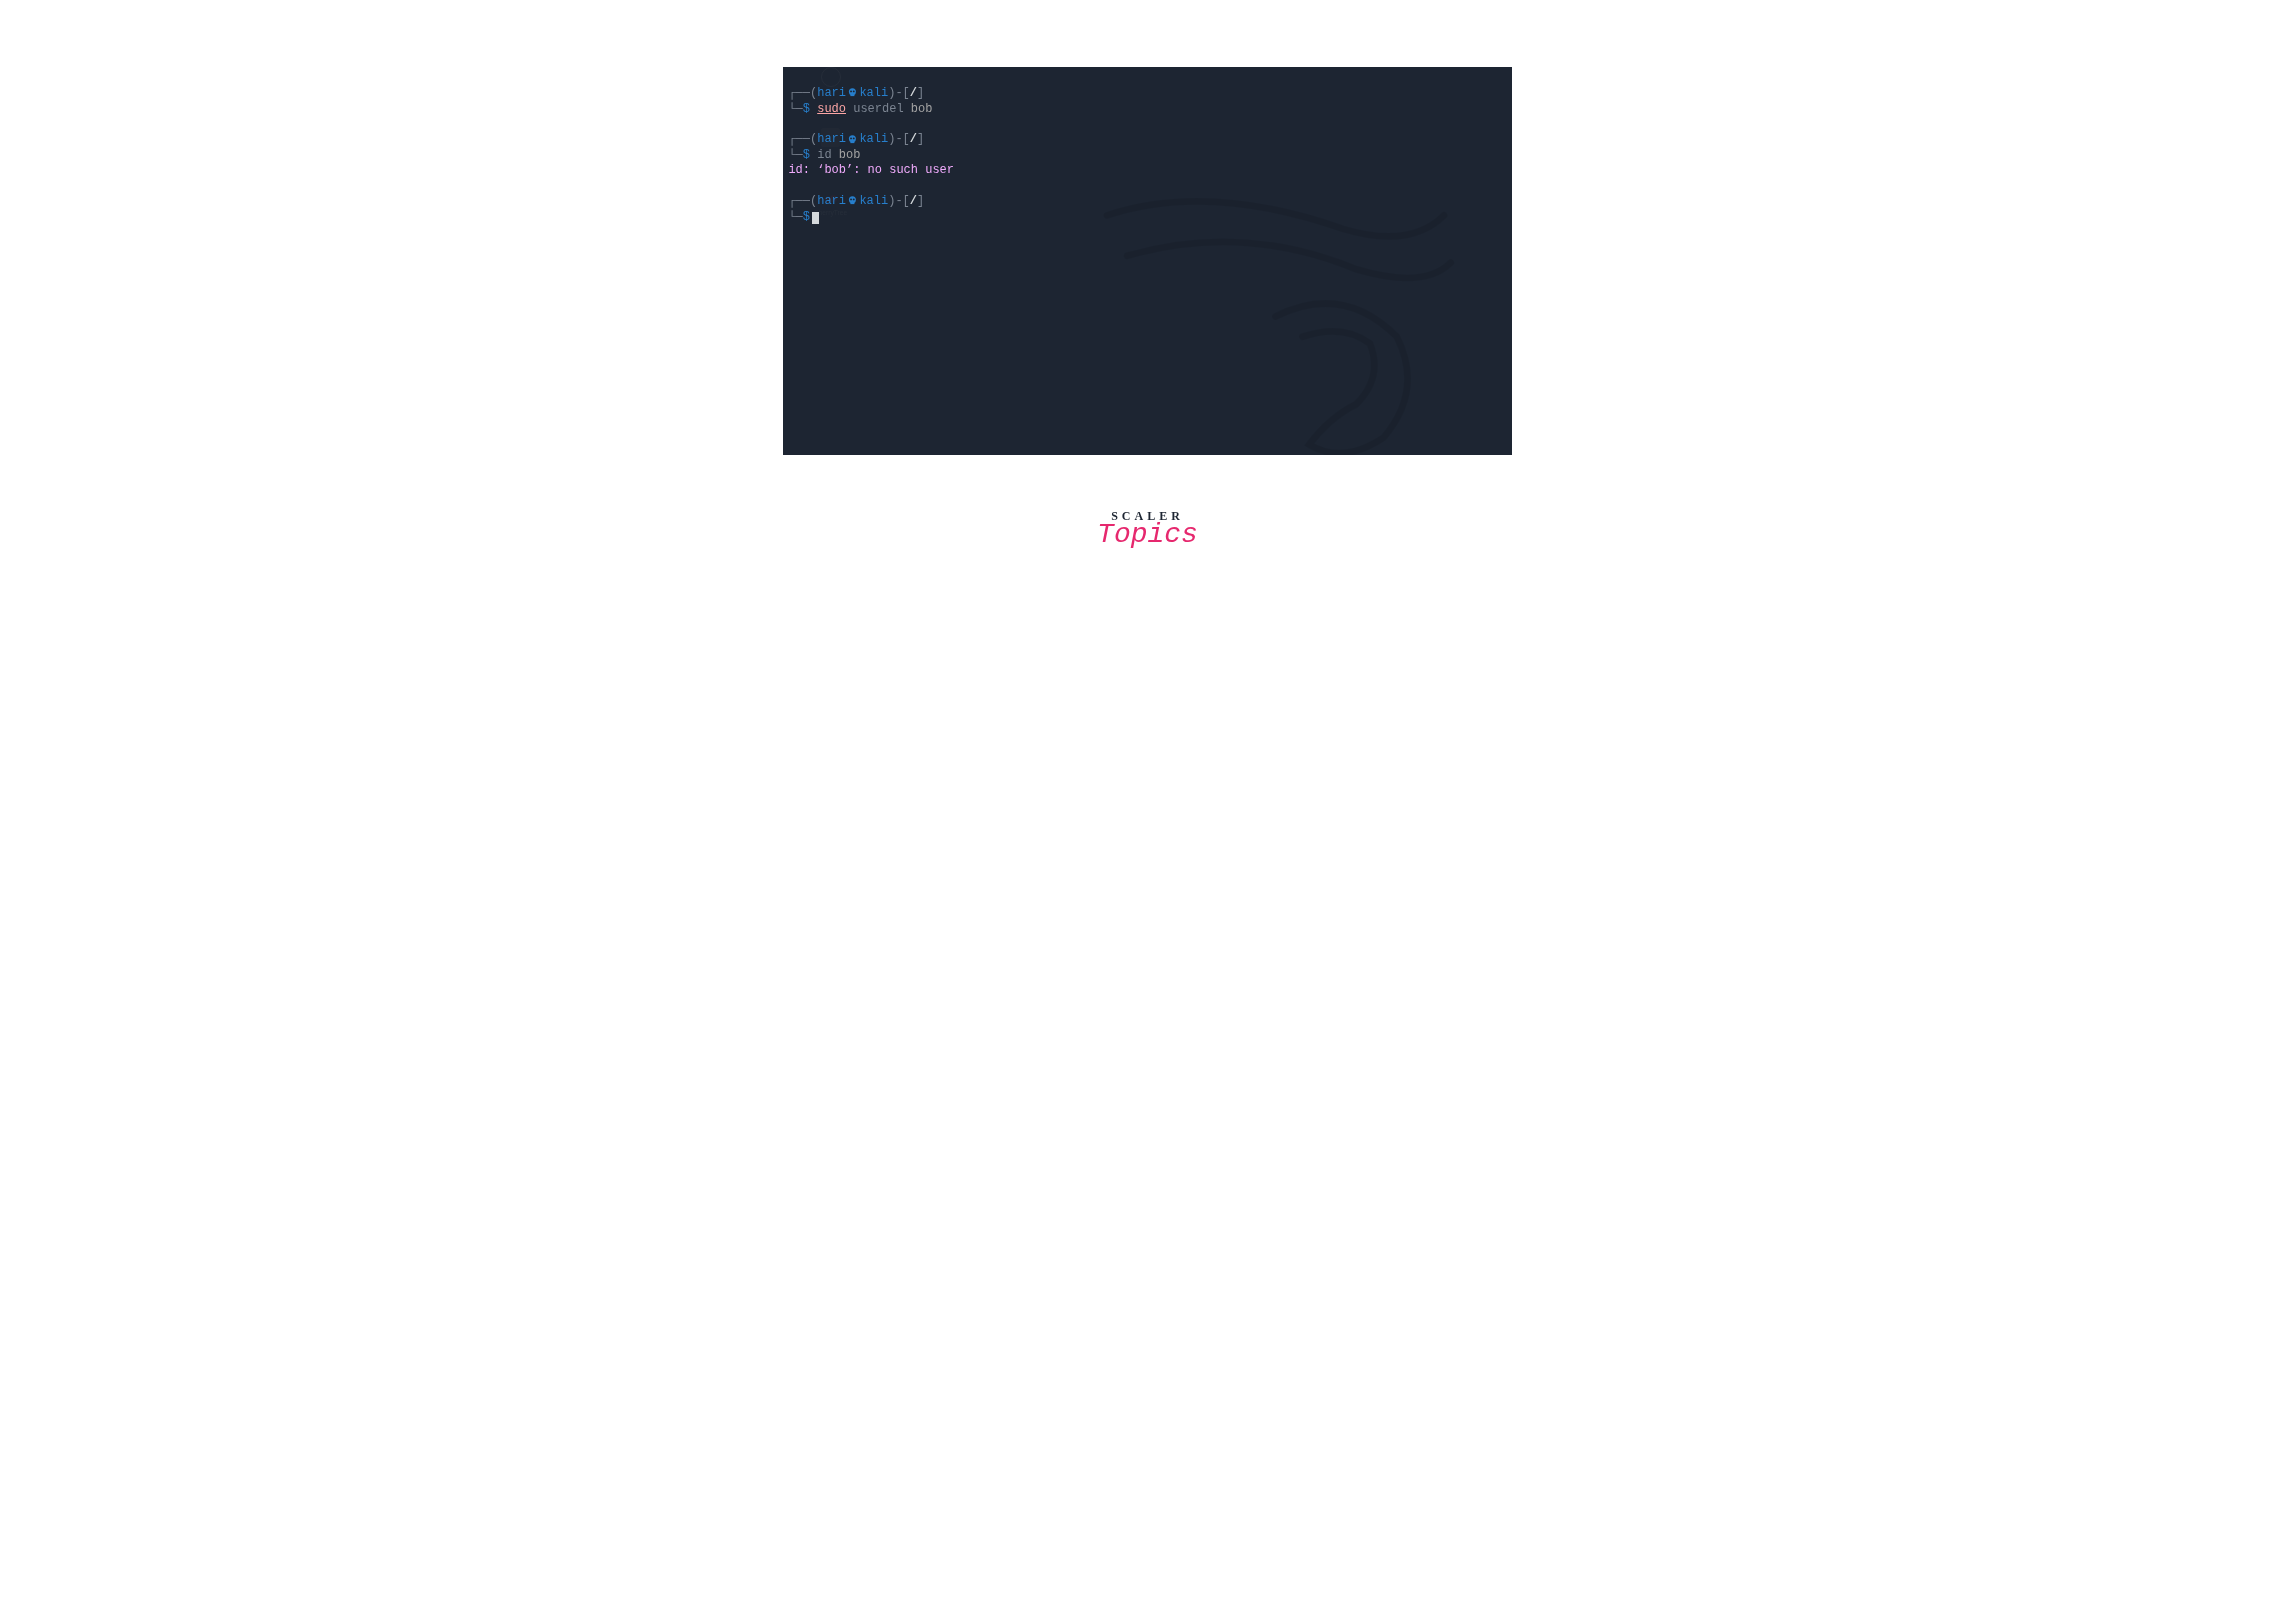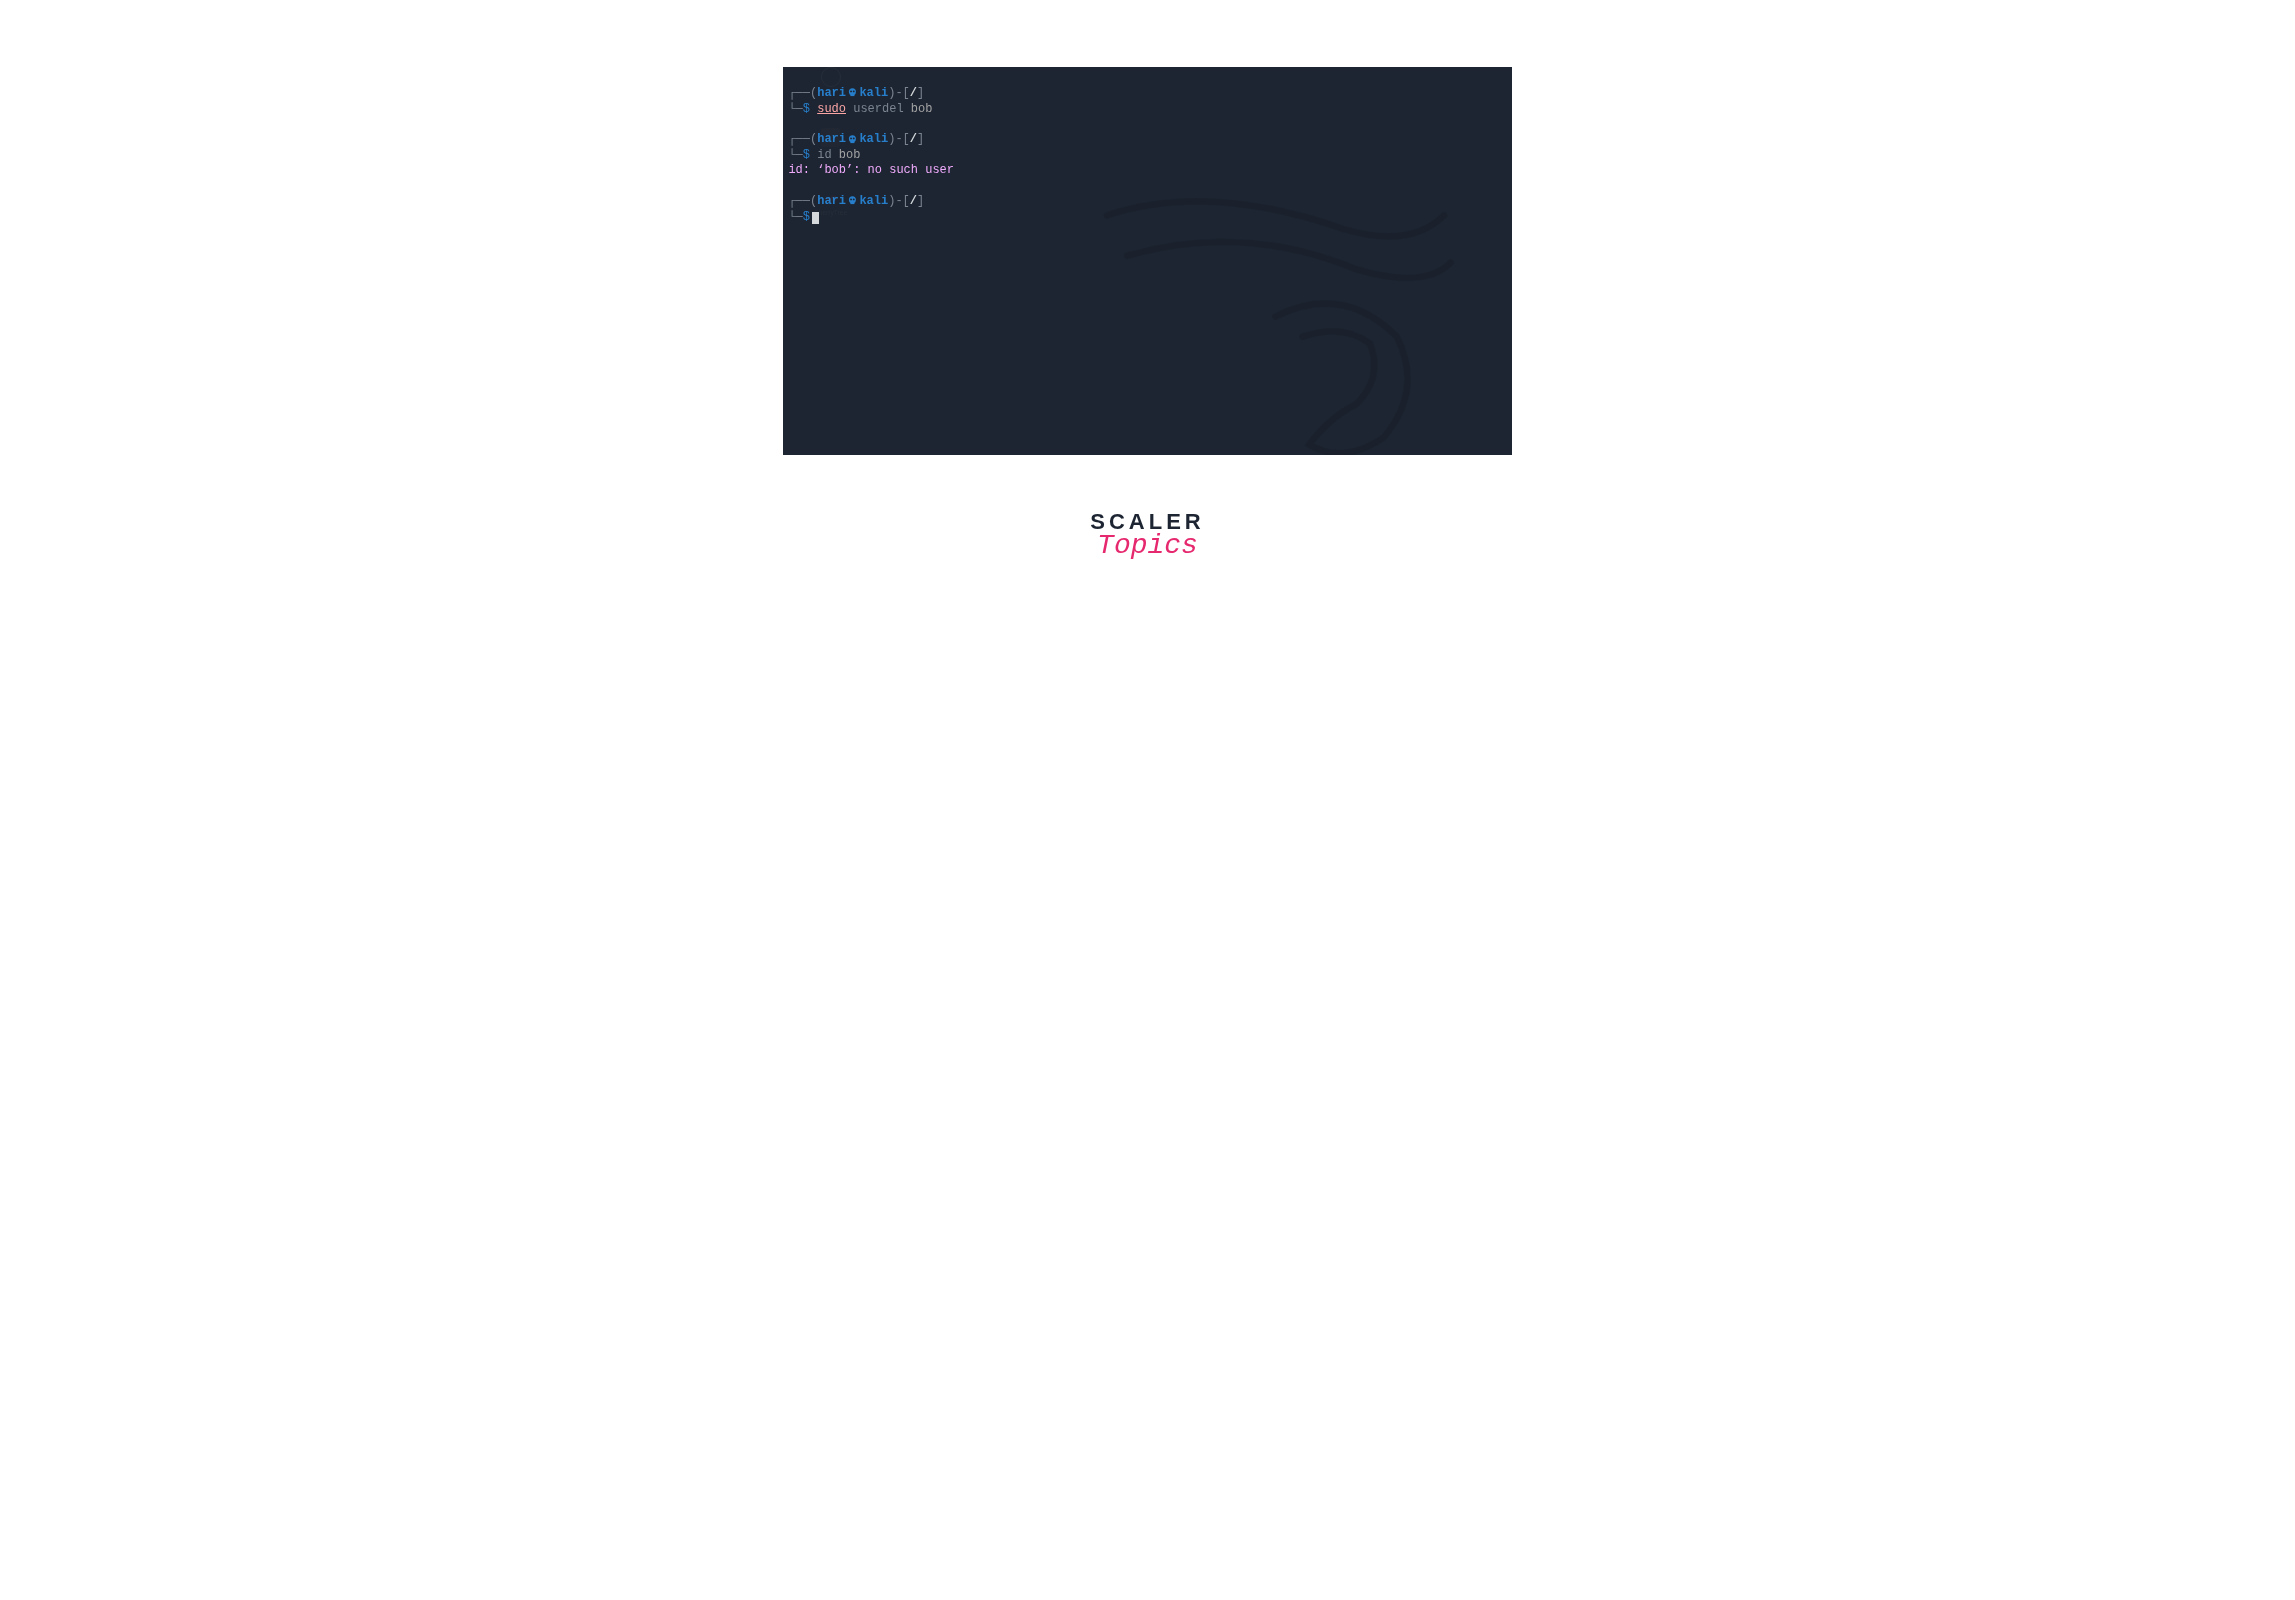--- a/index.html
+++ b/index.html
@@ -93,21 +93,21 @@
       white-space: pre;
     }
 
     .prompt-line2 {
       color: #277fcc;
       white-space: pre;
     }
 
     .bold-blue {
       color: #277fcc;
-      font-weight: bold;
+      font-weight: normal;
     }
 
     .host-skull {
       display: inline-block;
       vertical-align: middle;
       width: 10.8px;
       height: 10.8px;
       margin: 0 1.3px;
     }
 
@@ -148,23 +148,23 @@
     }
 
     .logo-section {
       margin-top: 54px;
       display: flex;
       flex-direction: column;
       align-items: center;
     }
 
     .scaler-text {
-      font-family: Liberation Sans, sans-serif;
+      font-family: Liberation Serif, serif;
       font-weight: 900;
-      font-size: 22px;
+      font-size: 12px;
       letter-spacing: 4px;
       color: #1d2532;
     }
 
     .topics-text {
       font-family: Liberation Mono, monospace;
       font-size: 28px;
       color: #e6286e;
       margin-top: -5.4px;
       font-weight: 400;

